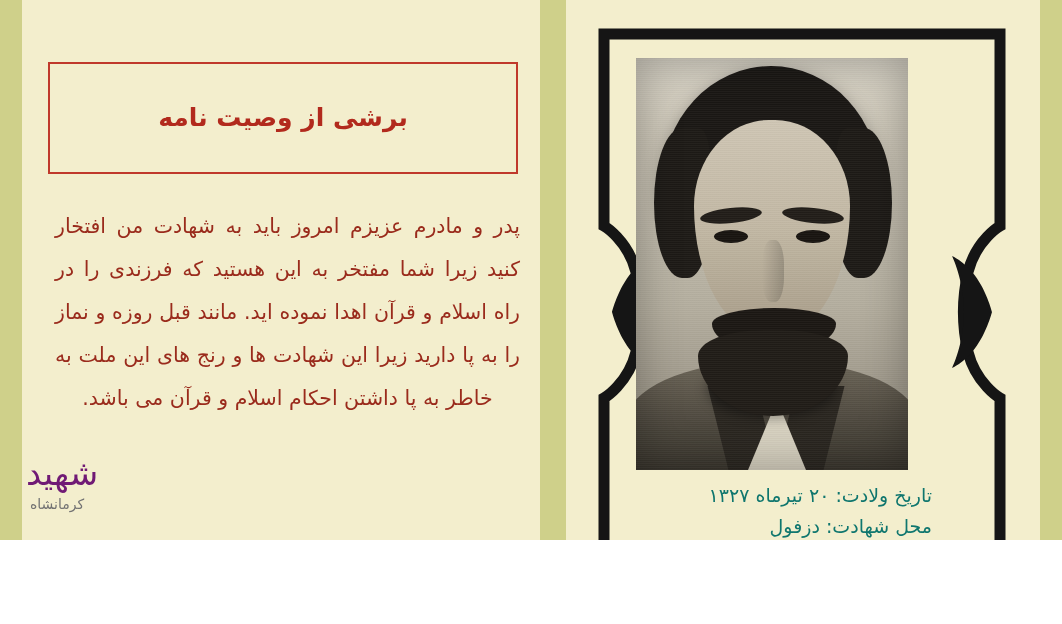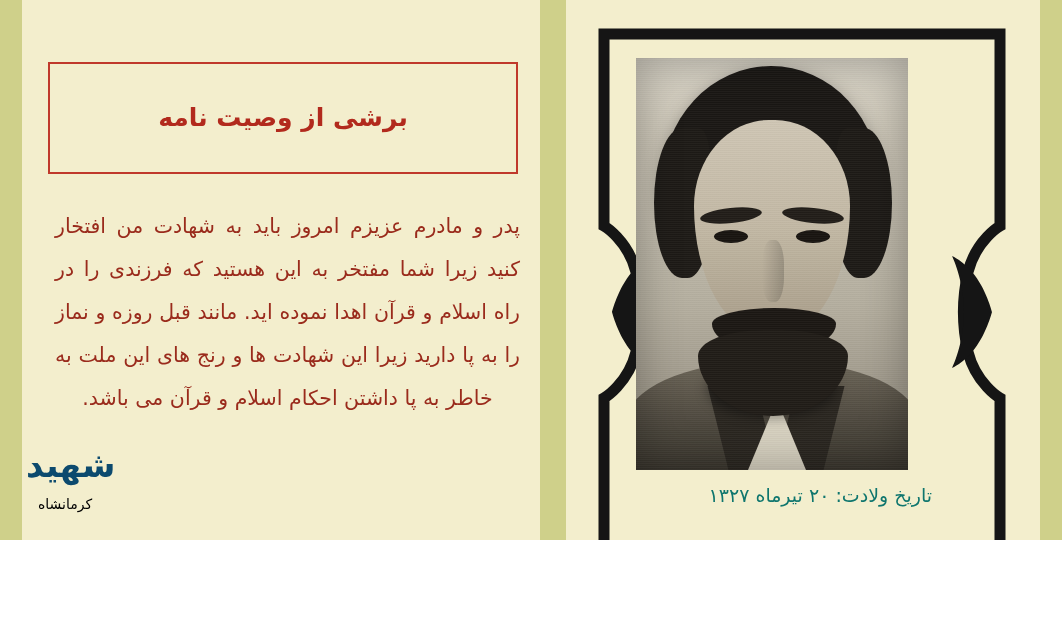--- a/index.html
+++ b/index.html
@@ -267,33 +267,33 @@
   .logo {
     position: absolute;
     left: 22px;
     bottom: 18px;
     width: 120px;
     height: 78px;
   }
   .logo-main {
     position: absolute;
     left: 4px;
-    top: 4px;
-    color: #0c4a6e;
+    top: 12px;
+    color: #701a75;
     font-size: 34px;
-    font-weight: bold;
+    font-weight: normal;
     direction: rtl;
     letter-spacing: -1px;
     line-height: 1.05;
   }
   .logo-sub {
     position: absolute;
-    left: 16px;
+    left: 8px;
     top: 52px;
-    color: #000000;
+    color: #737373;
     font-size: 14px;
     direction: rtl;
   }
 </style>
 </head>
 <body>
 
 <div class="poster">
 
   <div class="band-left"></div>
@@ -342,20 +342,21 @@
       <div class="ph-chin-shadow"></div>
       <div class="ph-moustache"></div>
       <div class="ph-beard"></div>
       <div class="ph-grain"></div>
       <div class="ph-vignette"></div>
     </div>
   </div>
 
   <div class="info">
     <div>تاریخ ولادت: ۲۰ تیرماه ۱۳۲۷</div>
+    <div>محل شهادت: دزفول</div>
   </div>
 
   <div class="logo">
     <div class="logo-main">شهید</div>
     <div class="logo-sub">کرمانشاه</div>
   </div>
 
 </div>
 
 </body></html>

